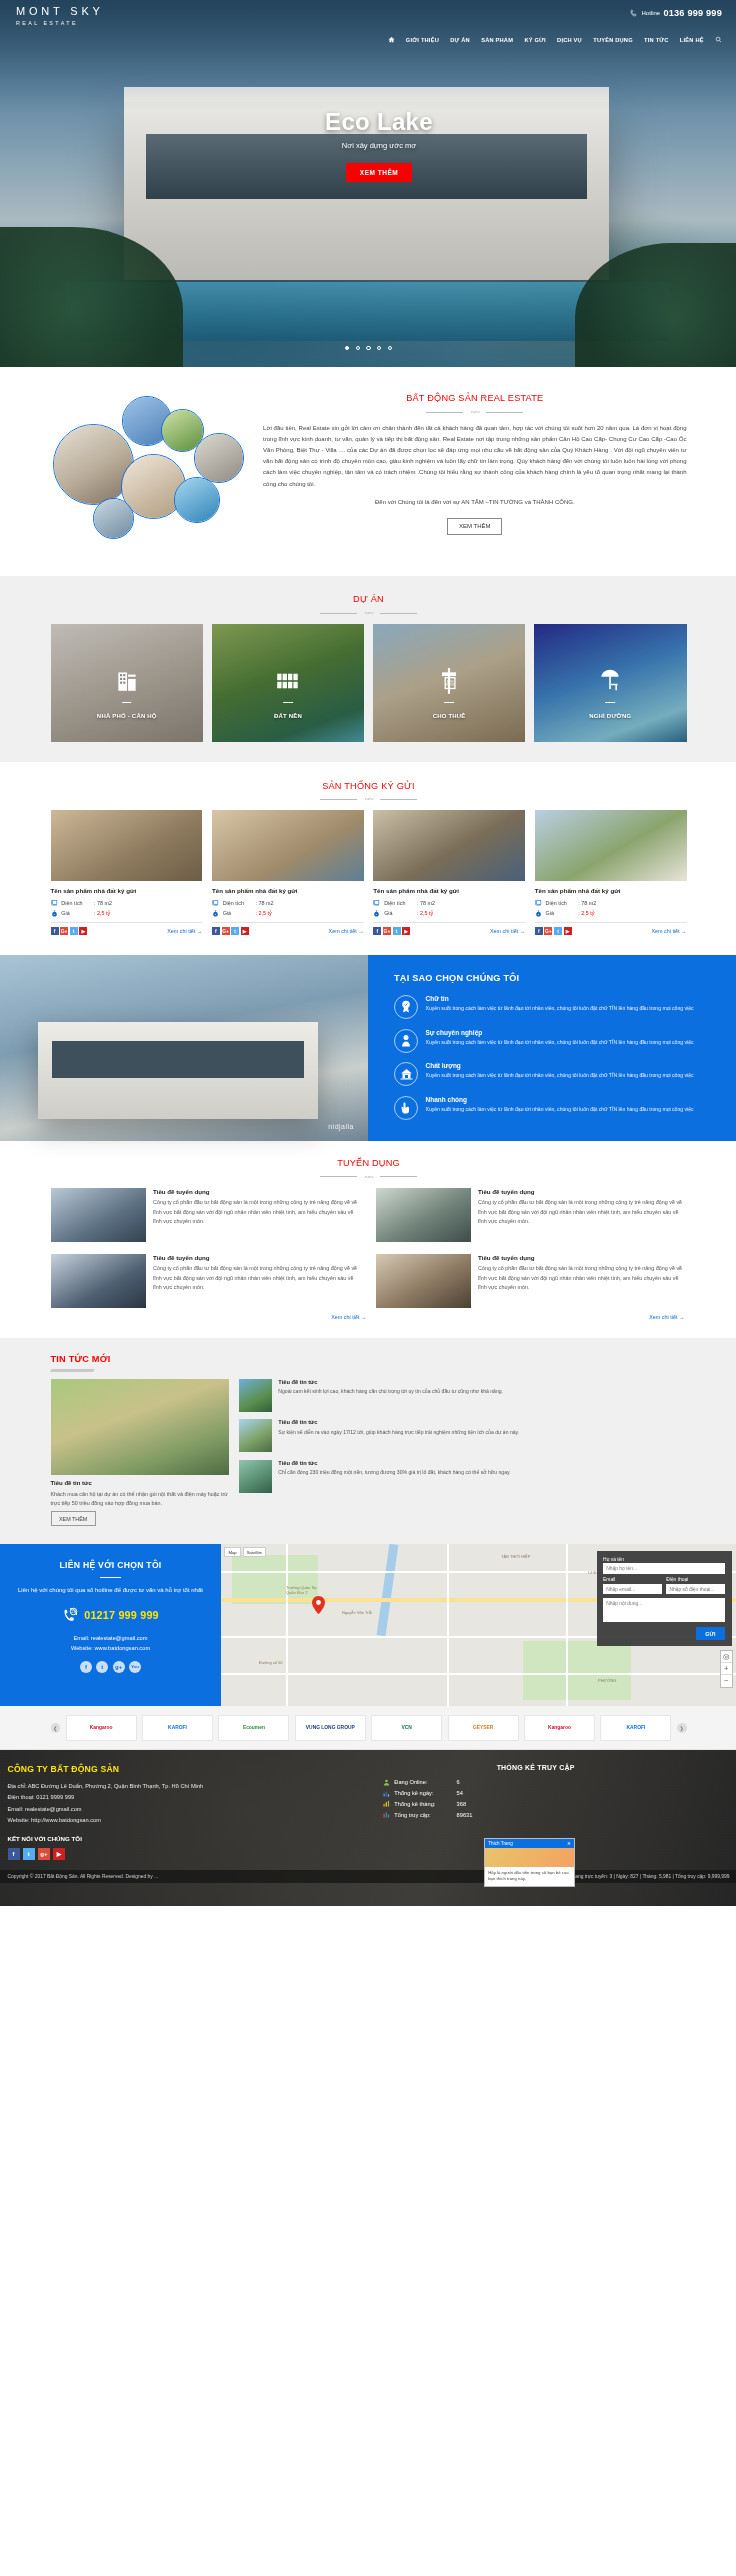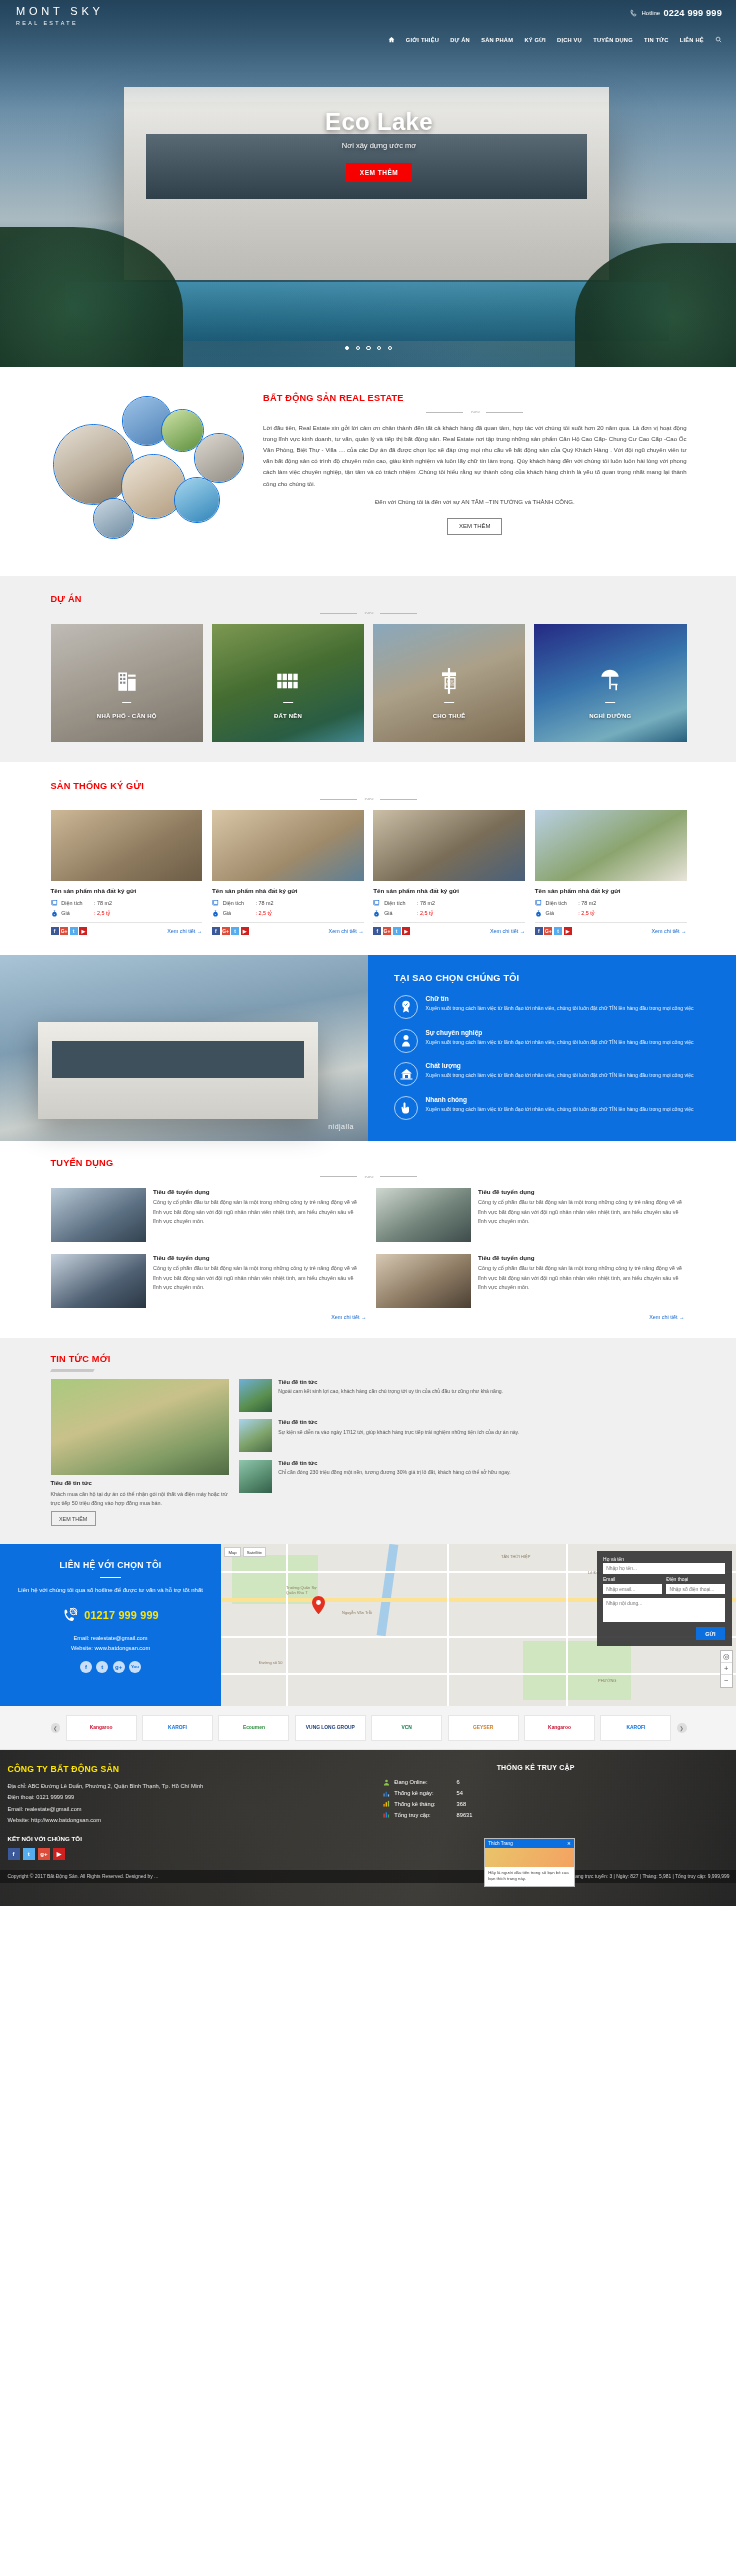--- a/index.html
+++ b/index.html
@@ -96,21 +96,21 @@
   .b4 { left:147px; top:42px; width:50px; height:50px; }
   .b4 i { background:linear-gradient(150deg,#dedad2,#8f8a82); }
   .b5 { left:74px; top:63px; width:65px; height:65px; }
   .b5 i { background:linear-gradient(150deg,#f0e8da,#b09a7d); }
   .b6 { left:127px; top:86px; width:46px; height:46px; }
   .b6 i { background:linear-gradient(150deg,#a7d7ef,#2f84b8); }
   .b7 { left:46px; top:107px; width:41px; height:41px; }
   .b7 i { background:linear-gradient(150deg,#ccd9e3,#6e8ba0); }
 
   .about-text { flex:1; padding-top:2.2px; }
-  h2.sec-title { color:#f70000; font-size:9.2px; font-weight:bold; text-align:left; letter-spacing:0.2px; }
+  h2.sec-title { color:#f70000; font-size:9.2px; font-weight:normal; text-align:center; letter-spacing:0.2px; }
   .flourish { width:97px; height:7.5px; margin:4.9px auto 7.5px; position:relative; }
   .flourish .ln { position:absolute; top:3.8px; height:0.5px; width:37px; background:#bbb; }
   .flourish .ln.l { left:0; } .flourish .ln.r { right:0; }
   .flourish .sw { position:absolute; left:50%; top:0; transform:translateX(-50%); color:#bbb; font-size:6.5px; line-height:7.5px; letter-spacing:-1.1px; }
   .about-text p { font-size:6px; line-height:1.85; color:#444; text-align:justify; }
   .about-text p.center { text-align:center; margin-top:7.5px; }
   .btn-outline { display:inline-block; border:0.5px solid #888; background:transparent; color:#333;
                  font-size:6px; padding:4.3px 10.8px; cursor:pointer; }
   .about-cta { text-align:center; margin-top:9.7px; }
 
@@ -336,21 +336,21 @@
         <div class="l1">MONT SKY</div>
         <div class="l2">REAL ESTATE</div>
       </div>
       <div class="hotline">
         <span class="phone-ic">
           <svg viewBox="0 0 24 24" width="8" height="8" fill="none" stroke="#fff" stroke-width="1.8">
             <path d="M6 3c1 0 2 4 2 5s-2 1-2 2 3 6 5 7 1-2 2-2 5 1 5 2-1 4-3 4C9 21 3 15 3 6c0-2 2-3 3-3z"></path>
           </svg>
         </span>
         <span class="ht-lbl">Hotline</span>
-        <span class="ht-num">0224 999 999</span>
+        <span class="ht-num">0136 999 999</span>
       </div>
     </div>
 
     <div class="nav">
       <a href="#" class="home-ic">
         <svg viewBox="0 0 24 24" width="7" height="7" fill="#fff">
             <path d="M12 3 2 12h3v9h6v-6h2v6h6v-9h3z"></path>
           </svg>
       </a>
       <a href="#">GIỚI THIỆU</a>

